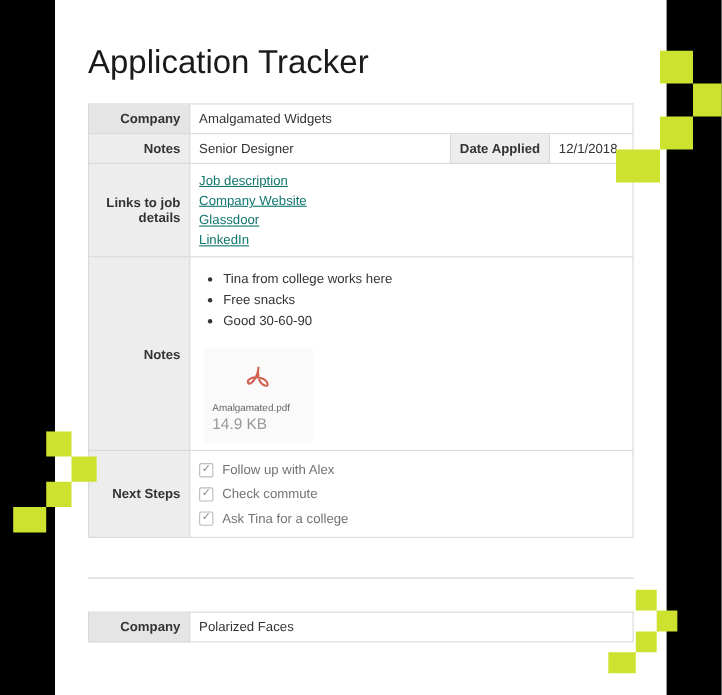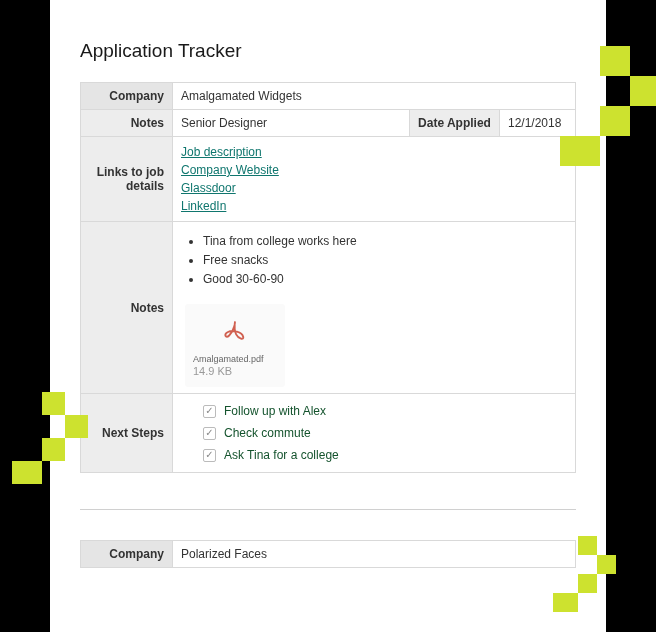--- a/index.html
+++ b/index.html
@@ -14,21 +14,21 @@
     .page {
       background: #fff;
       width: 556px;
       margin: 0 auto;
       padding: 40px 30px 0 30px;
       position: relative;
       z-index: 5;
       min-height: 632px;
     }
     .title {
-      font-size: 19px;
+      font-size: 30px;
       font-weight: 500;
       color: #1a1a1a;
       margin-bottom: 20px;
     }
     table.tracker {
       width: 100%;
       border-collapse: collapse;
       font-size: 12px;
     }
     table.tracker td, table.tracker th {
@@ -79,23 +79,23 @@
     .attachment {
       width: 100px;
       background: #fafafa;
       border-radius: 3px;
       padding: 14px 8px 10px 8px;
       text-align: left;
       margin-left: 4px;
     }
     .attachment .pdf-icon svg { display: block; margin: 0 auto 8px; }
     .att-name { font-size: 9px; color: #666; line-height: 1.3; }
-    .att-size { font-size: 11px; color: #999; }
+    .att-size { font-size: 14px; color: #999; }
     .checklist { list-style: none; margin: 0; padding: 0; }
-    .checklist li { display: flex; align-items: center; gap: 8px; padding: 4px 0; color: #14532d; margin-left: 22px; }
+    .checklist li { display: flex; align-items: center; gap: 8px; padding: 4px 0; color: #737373; }
     .cbox {
       width: 13px; height: 13px;
       border: 1px solid #bbb;
       border-radius: 2px;
       display: inline-flex;
       align-items: center;
       justify-content: center;
       background: #fff;
       flex-shrink: 0;
     }

